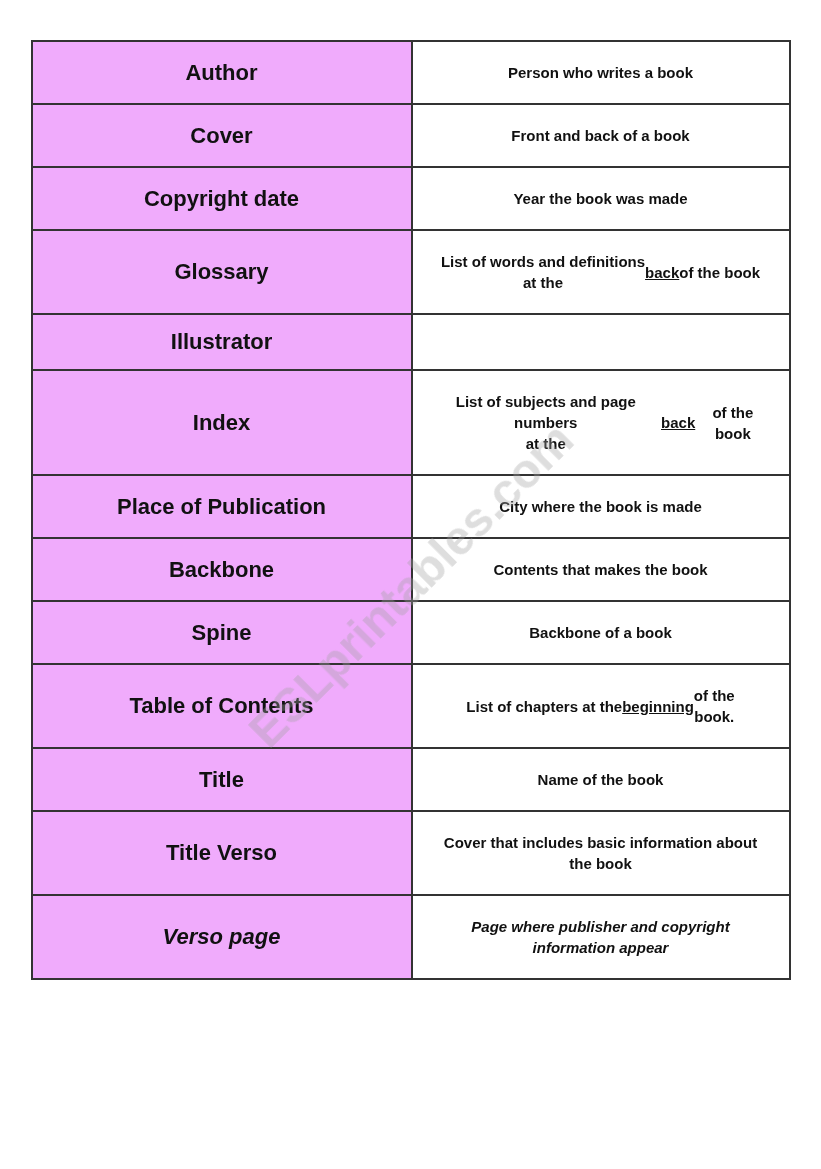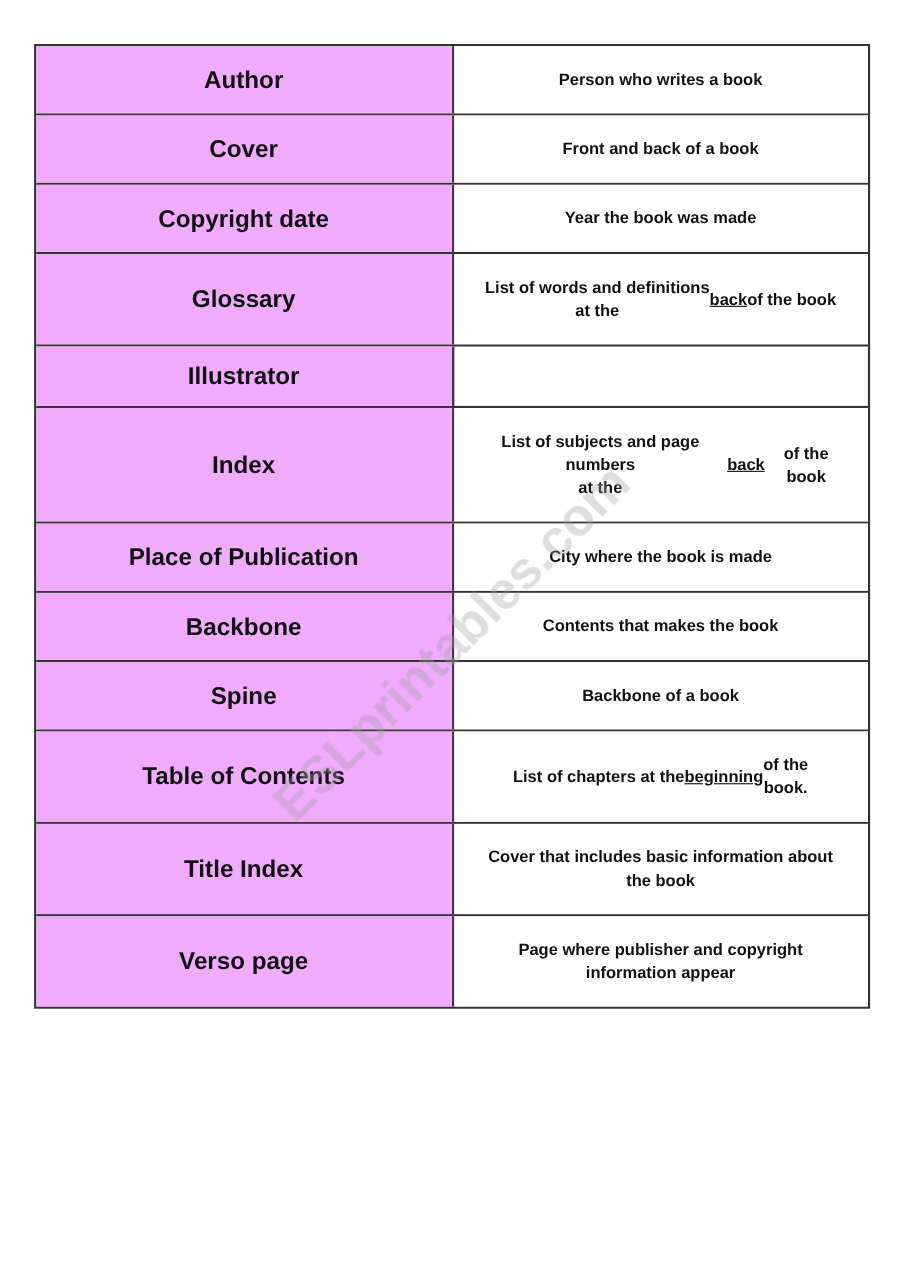--- a/index.html
+++ b/index.html
@@ -24,20 +24,21 @@
       border: 2px solid #333;
     }
 
     .table-row {
       display: flex;
       border-bottom: 2px solid #333;
     }
 
     .table-row:last-child {
       border-bottom: none;
+      font-style: italic;
     }
 
     .term-cell {
       width: 380px;
       min-width: 380px;
       background-color: #f0abfc;
       display: flex;
       align-items: center;
       justify-content: center;
       padding: 14px 12px;
@@ -118,20 +119,24 @@
     </div>
     <div class="table-row">
       <div class="term-cell">Spine</div>
       <div class="def-cell">Backbone of a book</div>
     </div>
     <div class="table-row">
       <div class="term-cell">Table of Contents</div>
       <div class="def-cell">List of chapters at the <span class="underline">beginning</span> of the<br>book.</div>
     </div>
     <div class="table-row">
-      <div class="term-cell">Title Index</div>
+      <div class="term-cell">Title</div>
+      <div class="def-cell">Name of the book</div>
+    </div>
+    <div class="table-row">
+      <div class="term-cell">Title Verso</div>
       <div class="def-cell">Cover that includes basic information about the book</div>
     </div>
     <div class="table-row">
       <div class="term-cell">Verso page</div>
       <div class="def-cell">Page where publisher and copyright information appear</div>
     </div>
   </div>
 
 </body></html>

